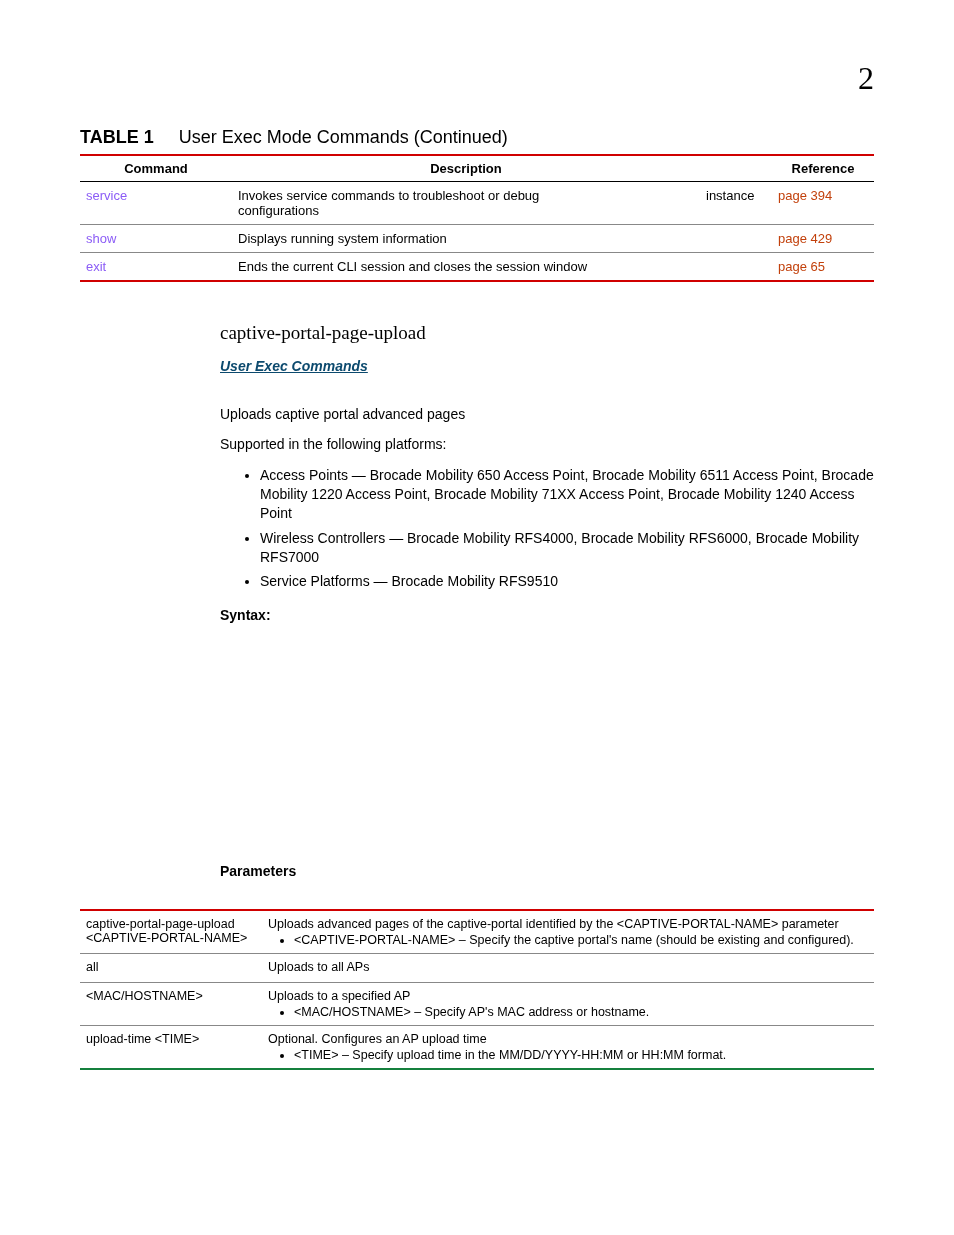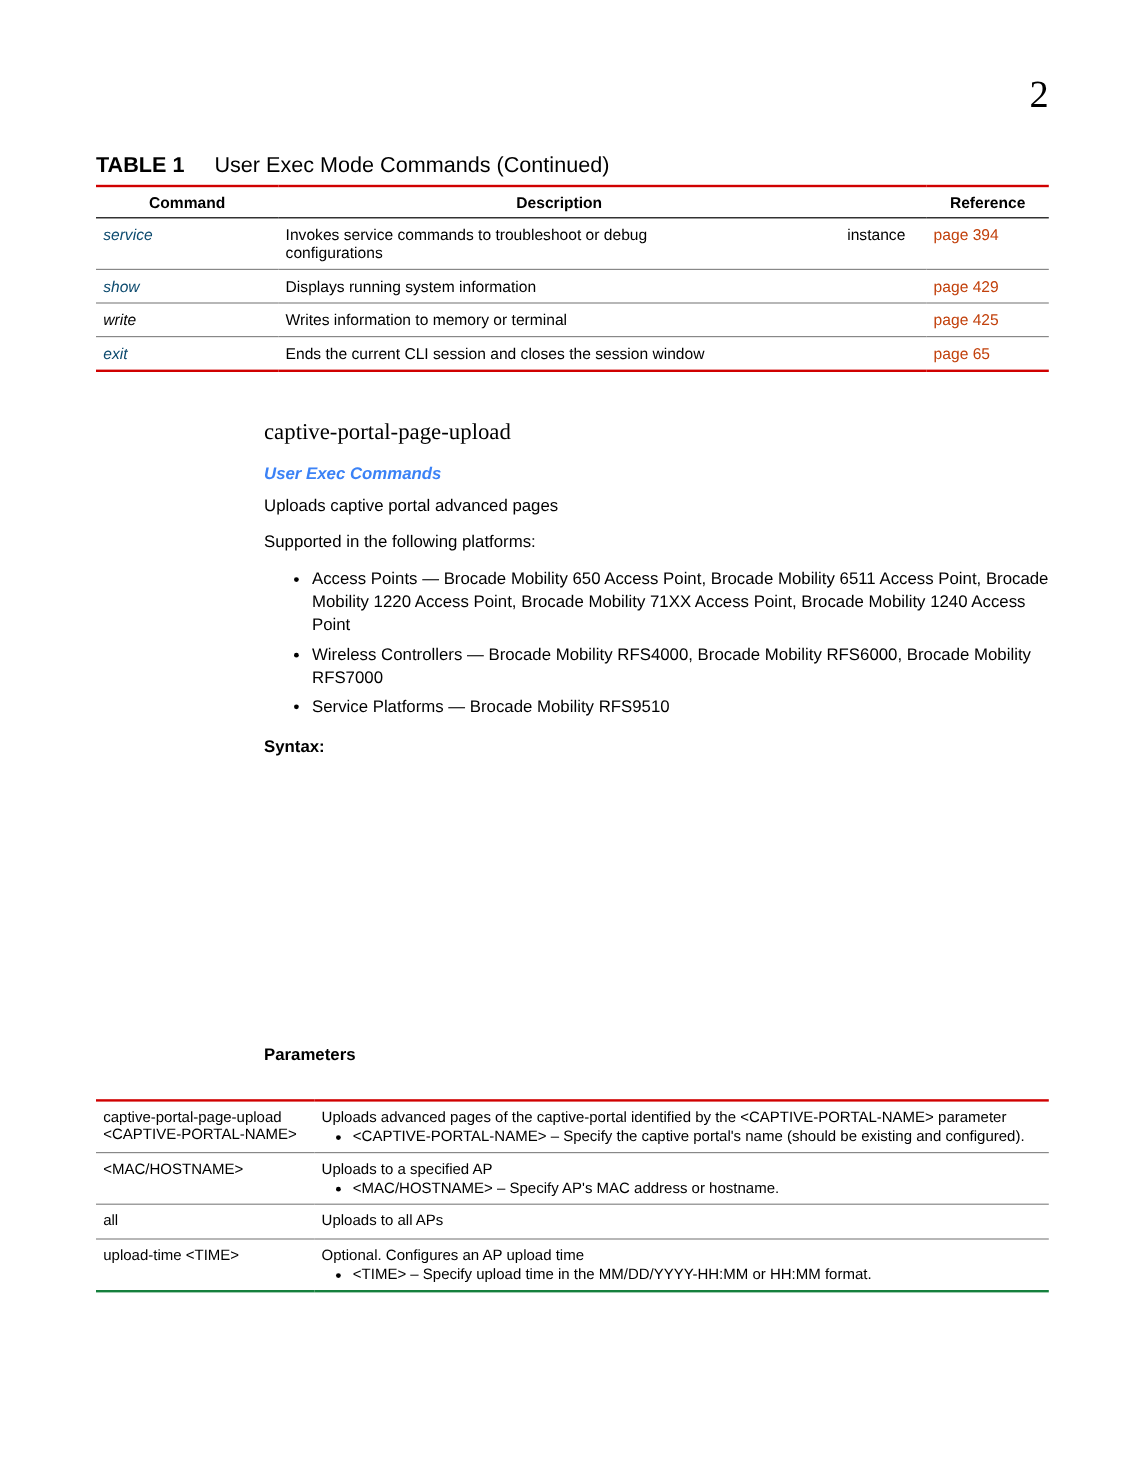--- a/index.html
+++ b/index.html
@@ -46,45 +46,45 @@
     border-bottom: 1px solid #888;
   }
   table.cmd-table tbody tr:last-child {
     border-bottom: 2px solid #d00000;
   }
   table.cmd-table td {
     padding: 6px 6px;
     vertical-align: top;
   }
   .link {
-    color: #0c4a6e;
-    font-style: italic;
+    color: #8b5cf6;
   }
   .link-plain {
     color: #c2410c;
   }
   .italic {
     font-style: italic;
   }
   .content {
     margin-left: 140px;
     margin-top: 40px;
     font-size: 14px;
   }
   .section-heading {
     font-family: Georgia, 'Times New Roman', serif;
     font-size: 19px;
     font-weight: 400;
     margin-bottom: 14px;
   }
   .subsection-link {
-    color: #3b82f6;
+    color: #0c4a6e;
     font-style: italic;
     font-weight: bold;
-    margin-bottom: 11px;
+    margin-bottom: 32px;
+    text-decoration: underline;
   }
   .para {
     margin-bottom: 14px;
   }
   ul.platforms {
     margin: 0 0 16px 20px;
     padding-left: 20px;
   }
   ul.platforms li {
     margin-bottom: 6px;
@@ -161,26 +161,20 @@
           <span>configurations</span>
         </td>
         <td>instance</td>
         <td><span class="link-plain">page 394</span></td>
       </tr>
       <tr>
         <td><span class="link">show</span></td>
         <td>Displays running system information</td>
         <td></td>
         <td><span class="link-plain">page 429</span></td>
-      </tr>
-      <tr>
-        <td><span class="italic">write</span></td>
-        <td>Writes information to memory or terminal</td>
-        <td></td>
-        <td><span class="link-plain">page 425</span></td>
       </tr>
       <tr>
         <td><span class="link">exit</span></td>
         <td>Ends the current CLI session and closes the session window</td>
         <td></td>
         <td><span class="link-plain">page 65</span></td>
       </tr>
     </tbody>
   </table>
 
@@ -203,35 +197,35 @@
         <tr class="first-row">
       <td class="pname">captive-portal-page-upload &lt;CAPTIVE-PORTAL-NAME&gt;</td>
       <td>
         <div class="param-desc-line">Uploads advanced pages of the captive-portal identified by the &lt;CAPTIVE-PORTAL-NAME&gt; parameter</div>
         <ul class="pbullets">
               <li>&lt;CAPTIVE-PORTAL-NAME&gt; – Specify the captive portal's name (should be existing and configured).</li>
             </ul>
       </td>
     </tr>
     <tr>
+      <td class="pname">all</td>
+      <td>
+        <div class="param-desc-line">Uploads to all APs</div>
+      </td>
+    </tr>
+    <tr>
       <td class="pname">&lt;MAC/HOSTNAME&gt;</td>
       <td>
         <div class="param-desc-line">Uploads to a specified AP</div>
         <ul class="pbullets">
               <li>&lt;MAC/HOSTNAME&gt; – Specify AP's MAC address or hostname.</li>
             </ul>
       </td>
     </tr>
     <tr>
-      <td class="pname">all</td>
-      <td>
-        <div class="param-desc-line">Uploads to all APs</div>
-      </td>
-    </tr>
-    <tr>
       <td class="pname">upload-time &lt;TIME&gt;</td>
       <td>
         <div class="param-desc-line">Optional. Configures an AP upload time</div>
         <ul class="pbullets">
               <li>&lt;TIME&gt; – Specify upload time in the MM/DD/YYYY-HH:MM or HH:MM format.</li>
             </ul>
       </td>
     </tr>
   </tbody>
     </table>

